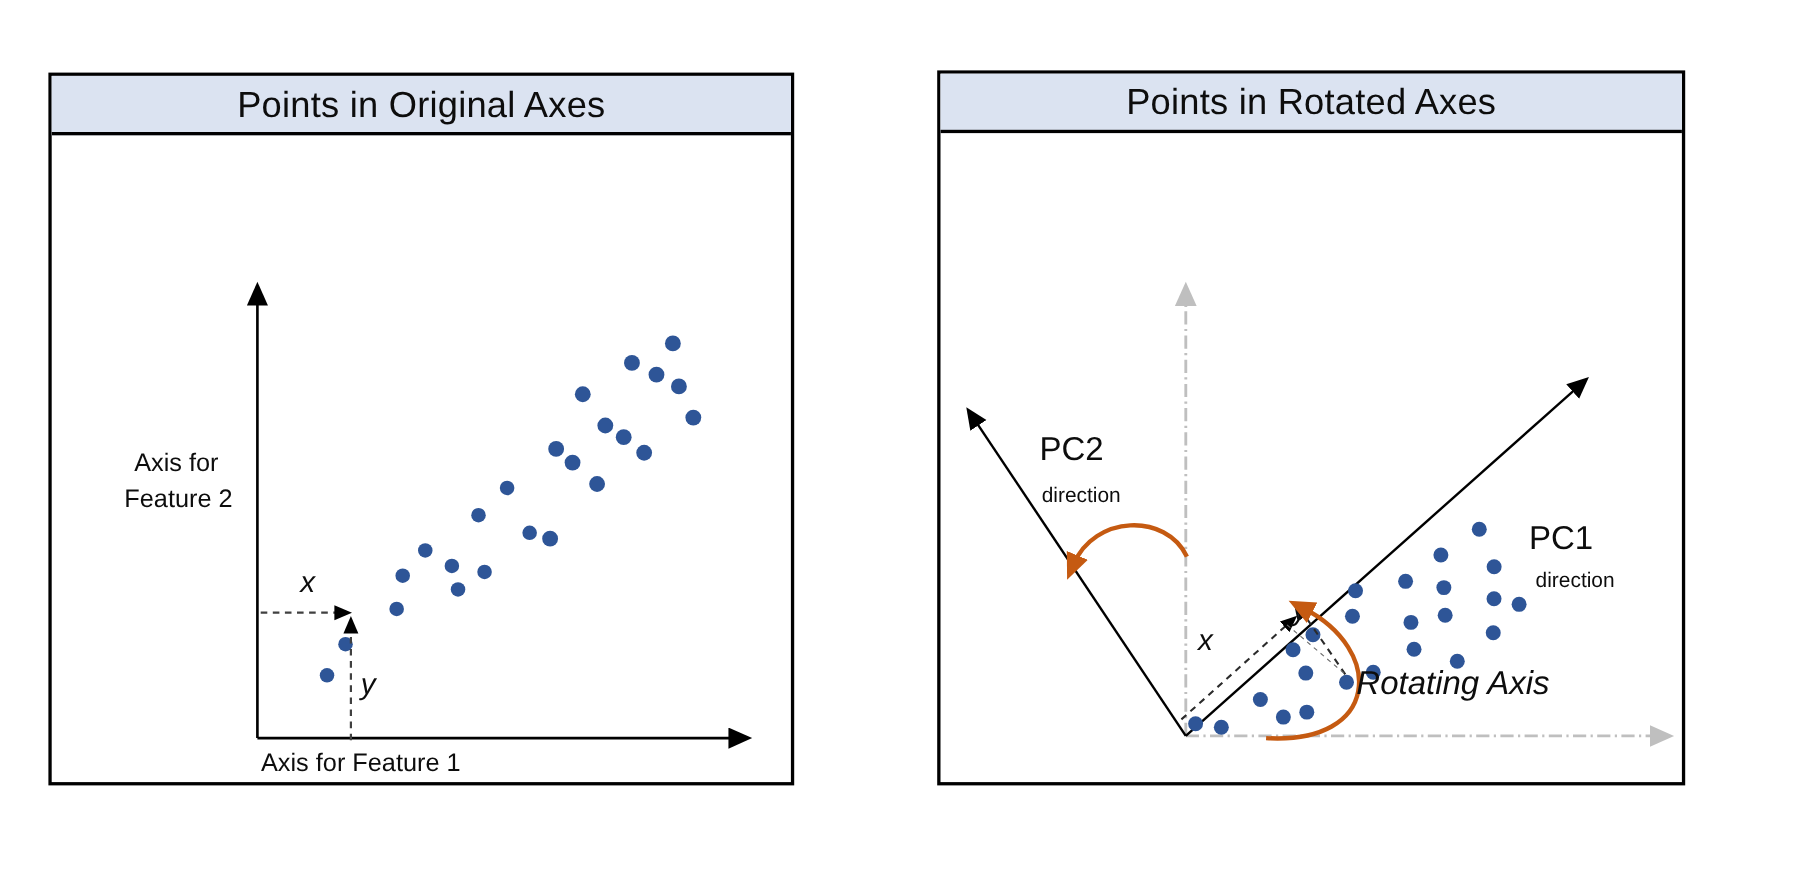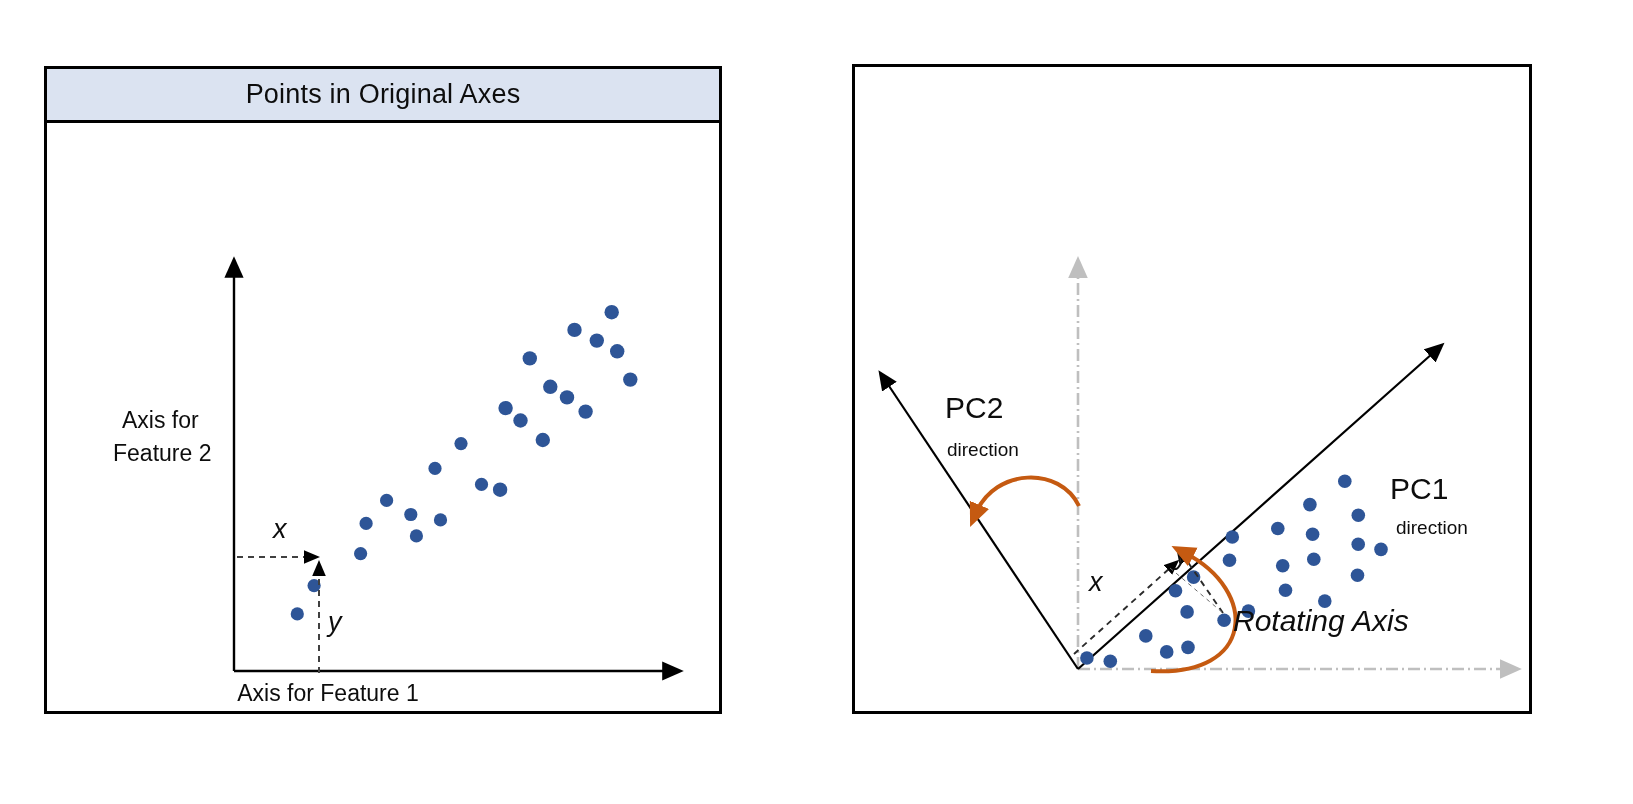--- a/index.html
+++ b/index.html
@@ -33,21 +33,21 @@
     position: absolute;
     left: 0; top: 0;
     width: 100%;
     box-sizing: border-box;
     height: 54px;
     background: #dbe3f1;
     border-bottom: 3px solid #000000;
     display: flex;
     align-items: center;
     justify-content: center;
-    font-size: 27px;
+    font-size: 33px;
     color: #0d0d0d;
     letter-spacing: 0.2px;
   }
   .panel-body {
     position: absolute;
     left: 0;
     top: 54px;
     right: 0;
     bottom: 0;
     overflow: hidden;
@@ -124,20 +124,21 @@
 
         <text class="lbl-axis" x="75" y="305">Axis for</text>
         <text class="lbl-axis" x="66" y="338">Feature 2</text>
 
         <text class="lbl-axis" x="281" y="578" text-anchor="middle" transform="translate(0,0)">Axis for Feature 1</text>
       </svg>
     </div>
   </div>
 
   <div class="panel" id="panel-right">
+    <div class="panel-title">Points in Rotated Axes</div>
     <div class="panel-body">
       <svg class="figsvg" viewBox="0 0 674 590" preserveAspectRatio="none">
         <defs>
           <marker id="ah-k" markerWidth="11" markerHeight="11" refX="2" refY="4" orient="auto" markerUnits="strokeWidth">
             <path d="M0,0 L9,4 L0,8 z" fill="#000000"></path>
           </marker>
           <marker id="ah-k-sm" markerWidth="9" markerHeight="9" refX="1.5" refY="3.4" orient="auto" markerUnits="strokeWidth">
             <path d="M0,0 L8,3.4 L0,6.8 z" fill="#000000"></path>
           </marker>
           <marker id="ah-gray" markerWidth="10" markerHeight="10" refX="2" refY="3.8" orient="auto" markerUnits="strokeWidth">

